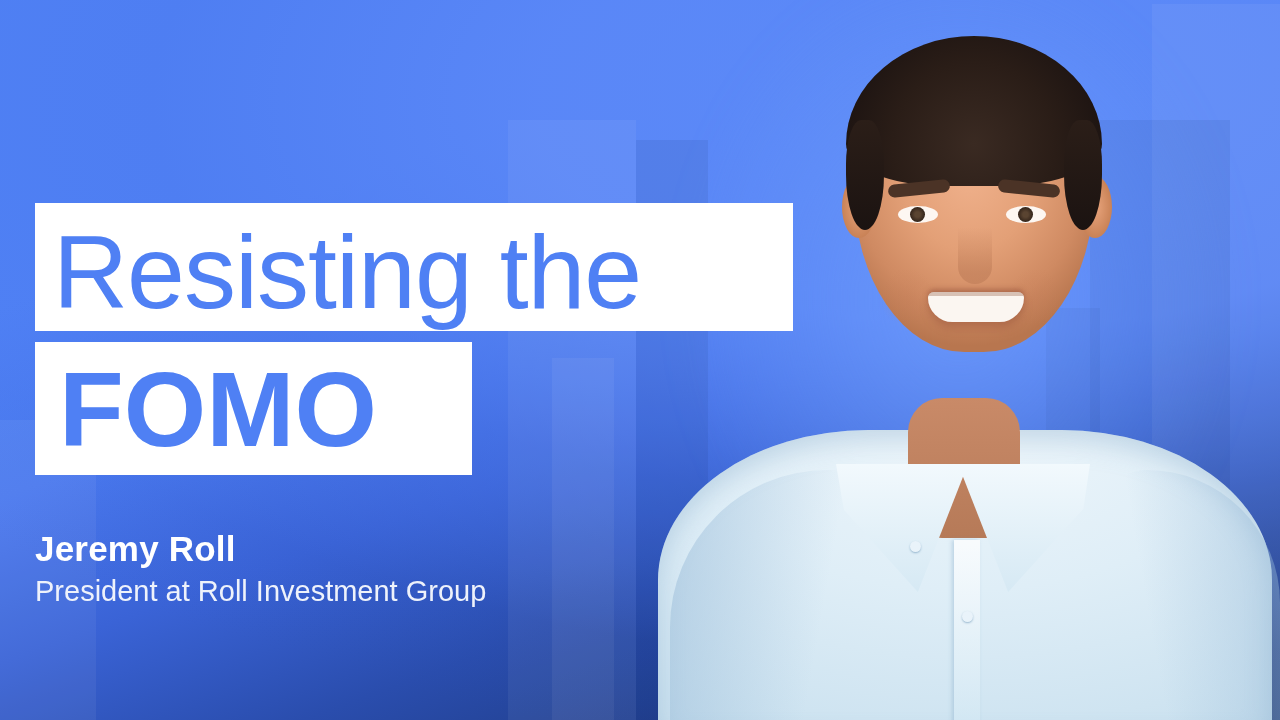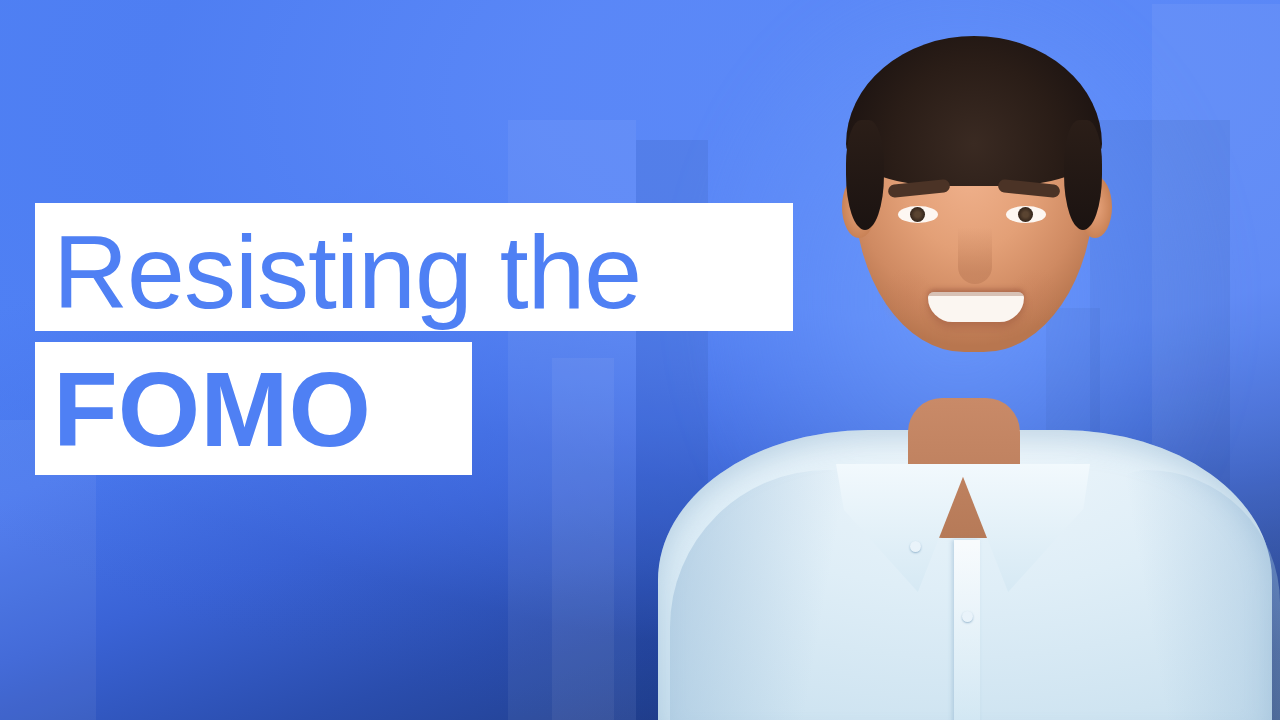--- a/index.html
+++ b/index.html
@@ -286,21 +286,21 @@
     font-weight: 300;
     letter-spacing: -1px;
     white-space: nowrap;
     margin-top: 10px;
   }
   .title-line2 {
     left: 35px;
     top: 342px;
     width: 437px;
     height: 133px;
-    padding-left: 18px;
+    padding-left: 24px;
   }
   .title-line2 span {
     color: #4f80f4;
     font-size: 106px;
     line-height: 106px;
     font-weight: bold;
     letter-spacing: 0px;
     white-space: nowrap;
   }
 
@@ -379,14 +379,18 @@
   </div>
 
 
   <div class="title-box title-line1">
     <span>Resisting the</span>
   </div>
   <div class="title-box title-line2">
     <span>FOMO</span>
   </div>
 
+  <div class="speaker">
+    <div class="speaker-name">Jeremy Roll</div>
+    <div class="speaker-title">President at Roll Investment Group</div>
+  </div>
 
 </div>
 
 </body></html>

